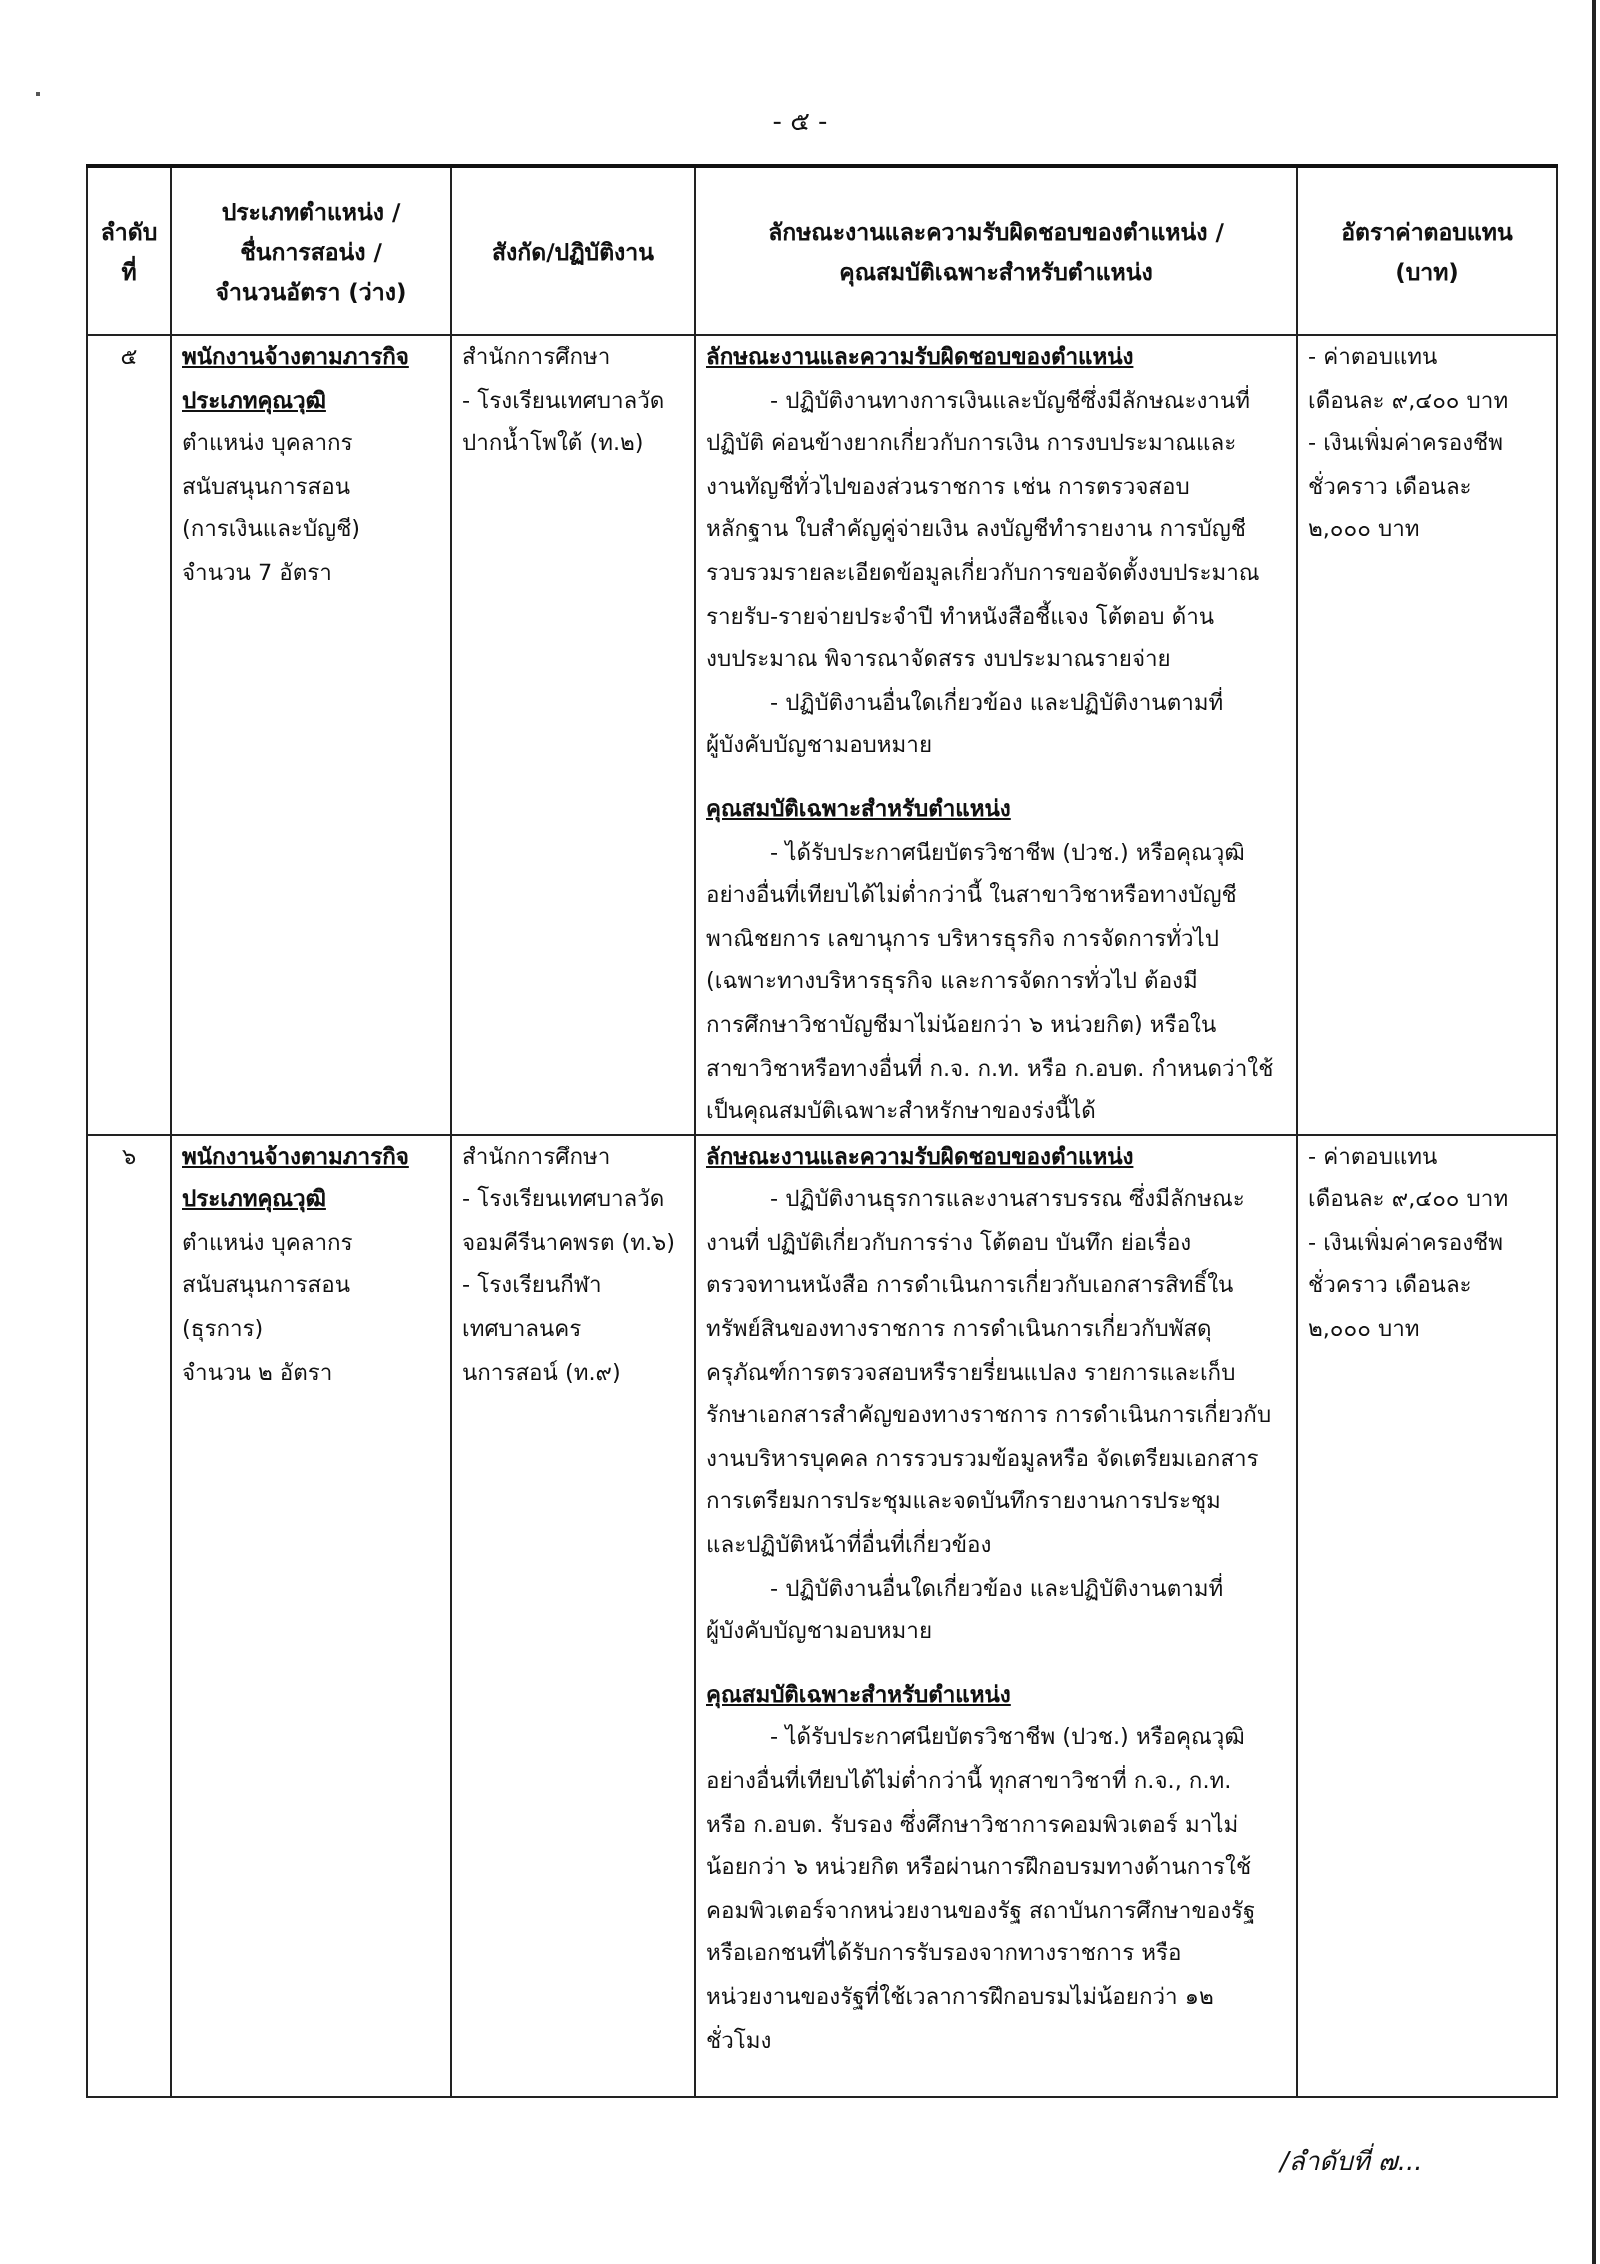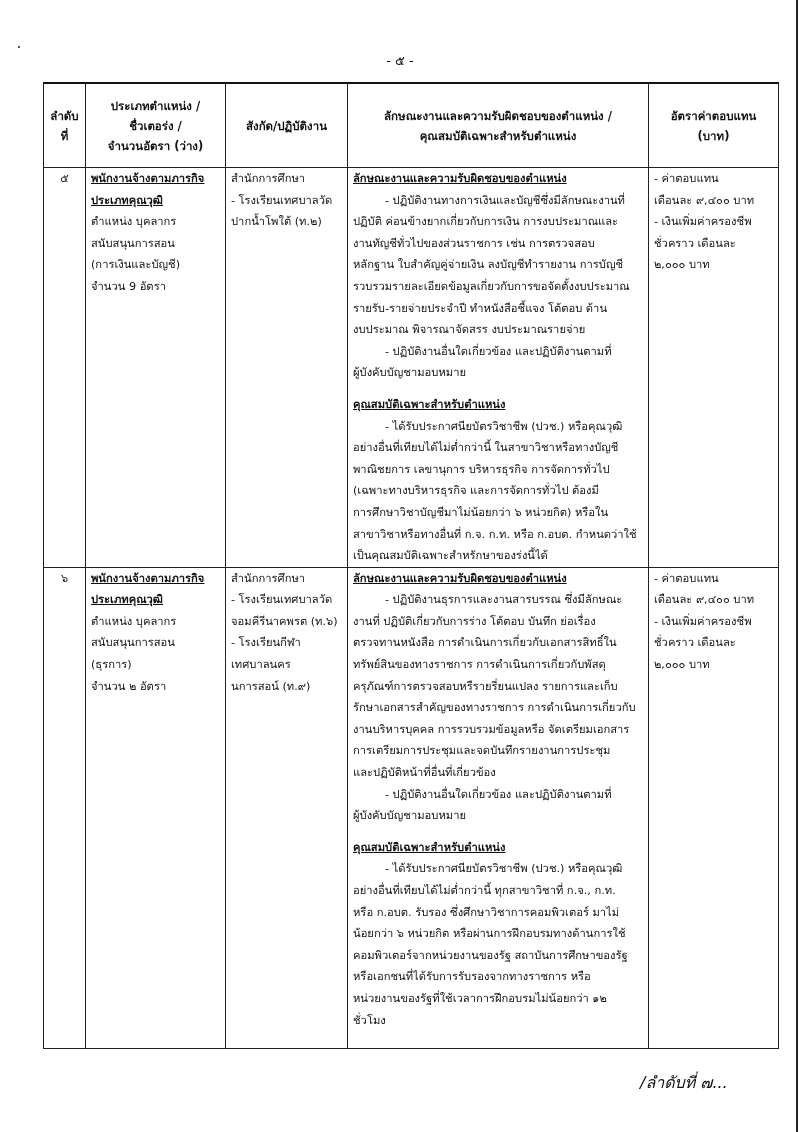--- a/index.html
+++ b/index.html
@@ -15,21 +15,21 @@
   }
   table.doc td, table.doc th { border:1px solid #222; vertical-align:top; padding:0 5px; }
   table.doc th { font-weight:bold; text-align:center; vertical-align:middle; height:83px; line-height:20px; font-size:11.5px; }
   table.doc tr.header th { border-top:2px solid #111; }
   td.num { text-align:center; padding-top:3px; }
   td.pos, td.unit, td.duty, td.pay { padding-top:3px; }
   .u { text-decoration:underline; font-weight:bold; }
   .line { display:block; white-space:nowrap; }
   .indent { padding-left:32px; }
   .gap { display:block; height:10px; }
-  .footer-next { position:absolute; top:1070px; left:640px; font-size:16px; font-style:italic; }
+  .footer-next { position:absolute; top:1070px; left:640px; font-size:13px; font-style:italic; }
   .dot { position:absolute; left:18px; top:46px; width:2px; height:2px; background:#555; }
 </style>
 </head>
 <body>
 
 <div class="dot"></div>
 <div class="edge-line"></div>
 <div class="page-number">- ๕ -</div>
 
 <table class="doc">
@@ -41,21 +41,21 @@
       <col style="width:130px">
   </colgroup>
   <thead>
     <tr class="header">
       <th>
         <span class="line">ลำดับ</span>
         <span class="line">ที่</span>
       </th>
       <th>
         <span class="line">ประเภทตำแหน่ง /</span>
-        <span class="line">ชื่วเตอร่ง /</span>
+        <span class="line">ชื่นการสอน่ง /</span>
         <span class="line">จำนวนอัตรา (ว่าง)</span>
       </th>
       <th>
         <span class="line">สังกัด/ปฏิบัติงาน</span>
       </th>
       <th>
         <span class="line">ลักษณะงานและความรับผิดชอบของตำแหน่ง /</span>
         <span class="line">คุณสมบัติเฉพาะสำหรับตำแหน่ง</span>
       </th>
       <th>
@@ -66,21 +66,21 @@
   </thead>
   <tbody id="rows">
       <tr style="height: 388px;">
         <td class="num"><span>๕</span></td>
         <td class="pos">
           <span class="line u">พนักงานจ้างตามภารกิจ</span>
           <span class="line u">ประเภทคุณวุฒิ</span>
           <span class="line ">ตำแหน่ง บุคลากร</span>
           <span class="line ">สนับสนุนการสอน</span>
           <span class="line ">(การเงินและบัญชี)</span>
-          <span class="line ">จำนวน  9  อัตรา</span>
+          <span class="line ">จำนวน  7  อัตรา</span>
         </td>
         <td class="unit">
           <span class="line ">สำนักการศึกษา</span>
           <span class="line ">- โรงเรียนเทศบาลวัด</span>
           <span class="line ">ปากน้ำโพใต้ (ท.๒)</span>
         </td>
         <td class="duty">
           <span class="line u">ลักษณะงานและความรับผิดชอบของตำแหน่ง</span>
           <span class="line indent">- ปฏิบัติงานทางการเงินและบัญชีซึ่งมีลักษณะงานที่</span>
           <span class="line ">ปฏิบัติ ค่อนข้างยากเกี่ยวกับการเงิน การงบประมาณและ</span>

